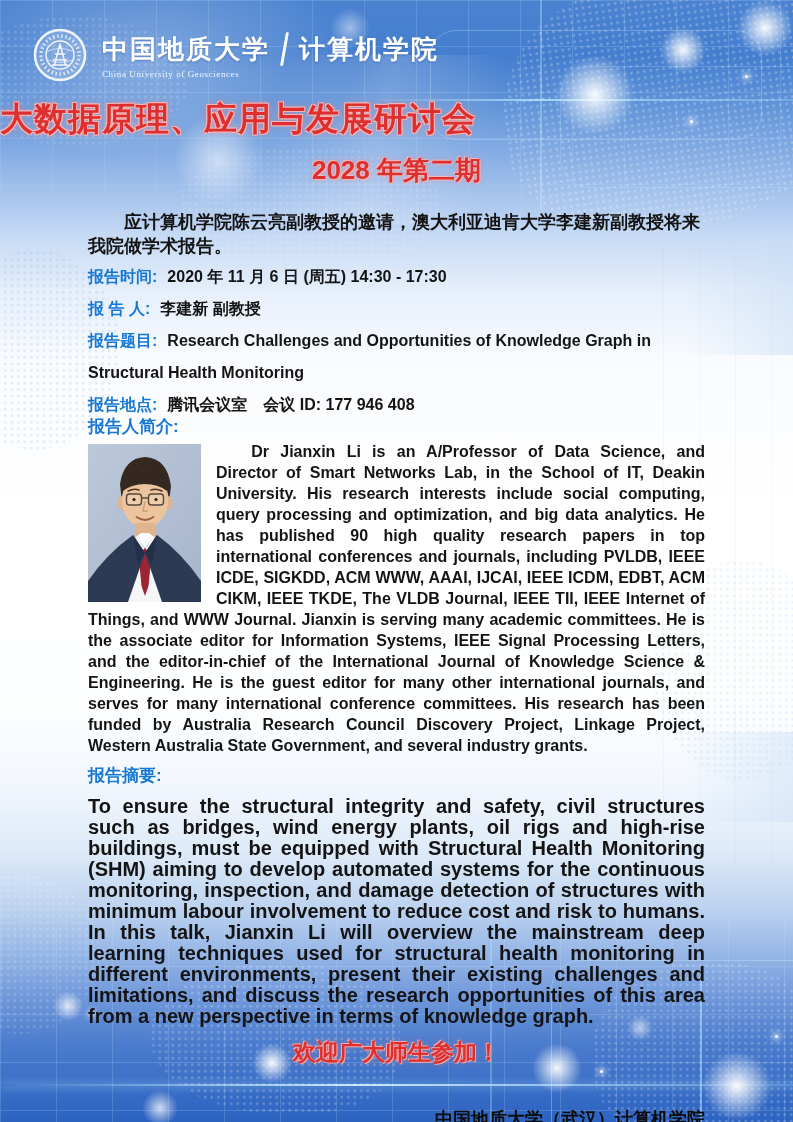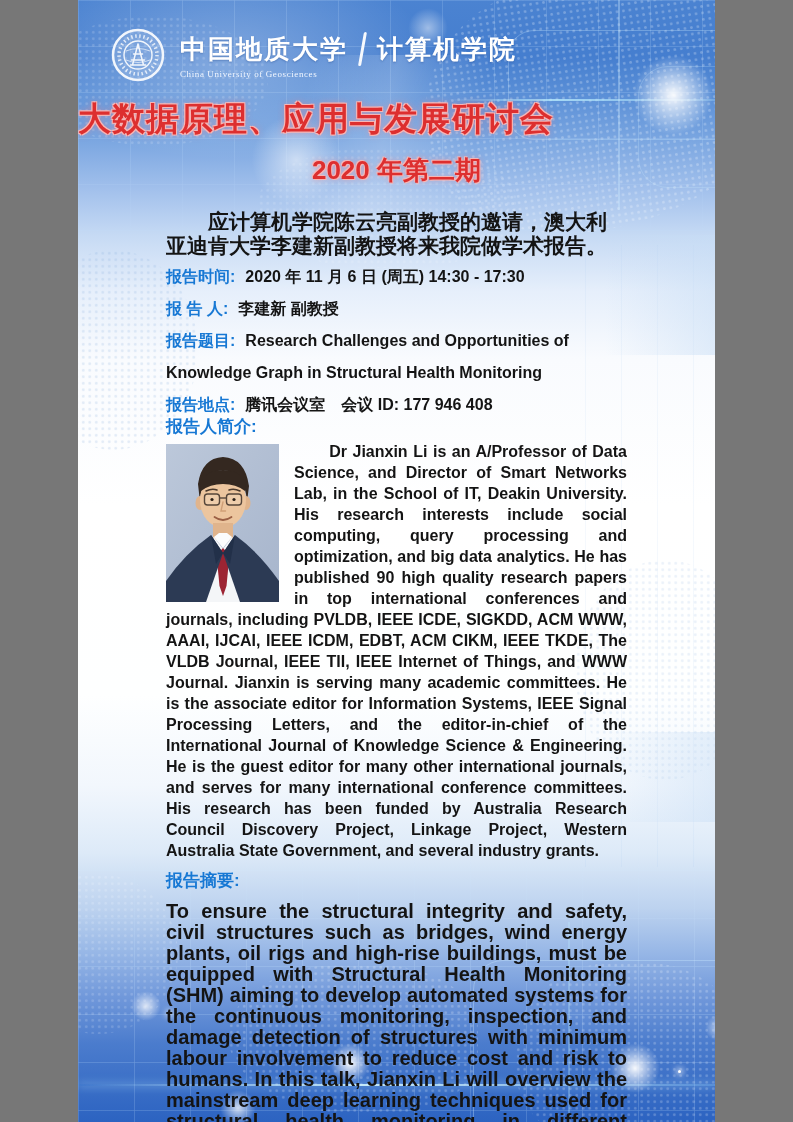--- a/index.html
+++ b/index.html
@@ -1,17 +1,17 @@
 <!DOCTYPE html>
 <html><head>
 <meta charset="utf-8">
 <style>
   html,body { margin:0; padding:0; background:#777; }
   .page {
-    position:relative; width:637px; height:1122px; margin:0 auto; overflow:hidden;
+    position:relative; width:793px; height:1122px; margin:0 auto; overflow:hidden;
     font-family:"Liberation Sans","DejaVu Sans",sans-serif; color:#141414;
     background:linear-gradient(180deg,
       #4b83d1 0%, #457ecf 5%, #5e92d8 9%, #7fa9e2 13%, #a3c1ec 17%,
       #c6daf4 21%, #e6effb 26%, #f9fbfe 32%, #ffffff 45%, #feffff 62%,
       #f2f7fd 70%, #ddeaf8 76%, #bcd2ef 81%, #96b6e6 85%, #6f97da 89%,
       #4b7ccd 93%, #2c63c1 100%);
   }
   .bg-layer { position:absolute; inset:0; pointer-events:none; }
   .bg-layer > div { position:absolute; }
 
@@ -87,21 +87,21 @@
 
   .main-title { margin:14px 0 0 0; text-align:left; font-size:33px; font-weight:bold;
     letter-spacing:1px; line-height:42px; color:#dd2f2f;
     text-shadow:1px 1px 0 #f6b6b6, -1px -1px 0 #f6b6b6, 1px -1px 0 #f6b6b6, -1px 1px 0 #f6b6b6, 0 0 7px rgba(255,120,120,.6); }
   .sub-title { margin:14px 0 0 0; text-align:center; font-size:26px; font-weight:bold;
     line-height:32px; color:#dd2f2f;
     text-shadow:1px 1px 0 #f6b6b6, -1px -1px 0 #f6b6b6, 0 0 6px rgba(255,120,120,.55); }
 
   
   .content { padding:0 88px; }
-  .intro { margin:24px 0 0 0; font-size:21px; font-weight:bold; line-height:24px;
+  .intro { margin:24px 0 0 0; font-size:18px; font-weight:bold; line-height:24px;
     text-indent:2em; color:#141414; }
   .info-block { margin-top:3px; }
   .info-line { font-size:16px; font-weight:bold; line-height:32px; color:#141414; }
   .info-line .lbl { color:#1778d4; margin-right:10px; }
   .section-heading { font-size:17px; font-weight:bold; line-height:24px; color:#1778d4; }
   .heading-bio { margin-top:-6px; }
   .heading-abs { margin-top:8px; }
 
   .bio { margin-top:2px; font-size:16px; font-weight:bold; line-height:21px;
     text-align:justify; color:#141414; text-indent:2.2em; }
@@ -178,21 +178,21 @@
       <div class="logo-text">
         <div class="logo-cn-row">
           <span>中国地质大学</span>
           <span class="logo-divider"></span>
           <span>计算机学院</span>
         </div>
         <div class="logo-en">China University of Geosciences</div>
       </div>
     </div>
     <h1 class="main-title">大数据原理、应用与发展研讨会</h1>
-    <h2 class="sub-title">2020 年第二期</h2>
+    <h2 class="sub-title">2028 年第二期</h2>
   </header>
 
   <main class="content z">
     <p class="intro">应计算机学院陈云亮副教授的邀请，澳大利亚迪肯大学李建新副教授将来我院做学术报告。</p>
 
     <div class="info-block">
       <div class="info-line">
         <span class="lbl">报告时间:</span><span class="val">2020 年 11 月 6 日 (周五) 14:30 - 17:30</span>
       </div>
       <div class="info-line">

